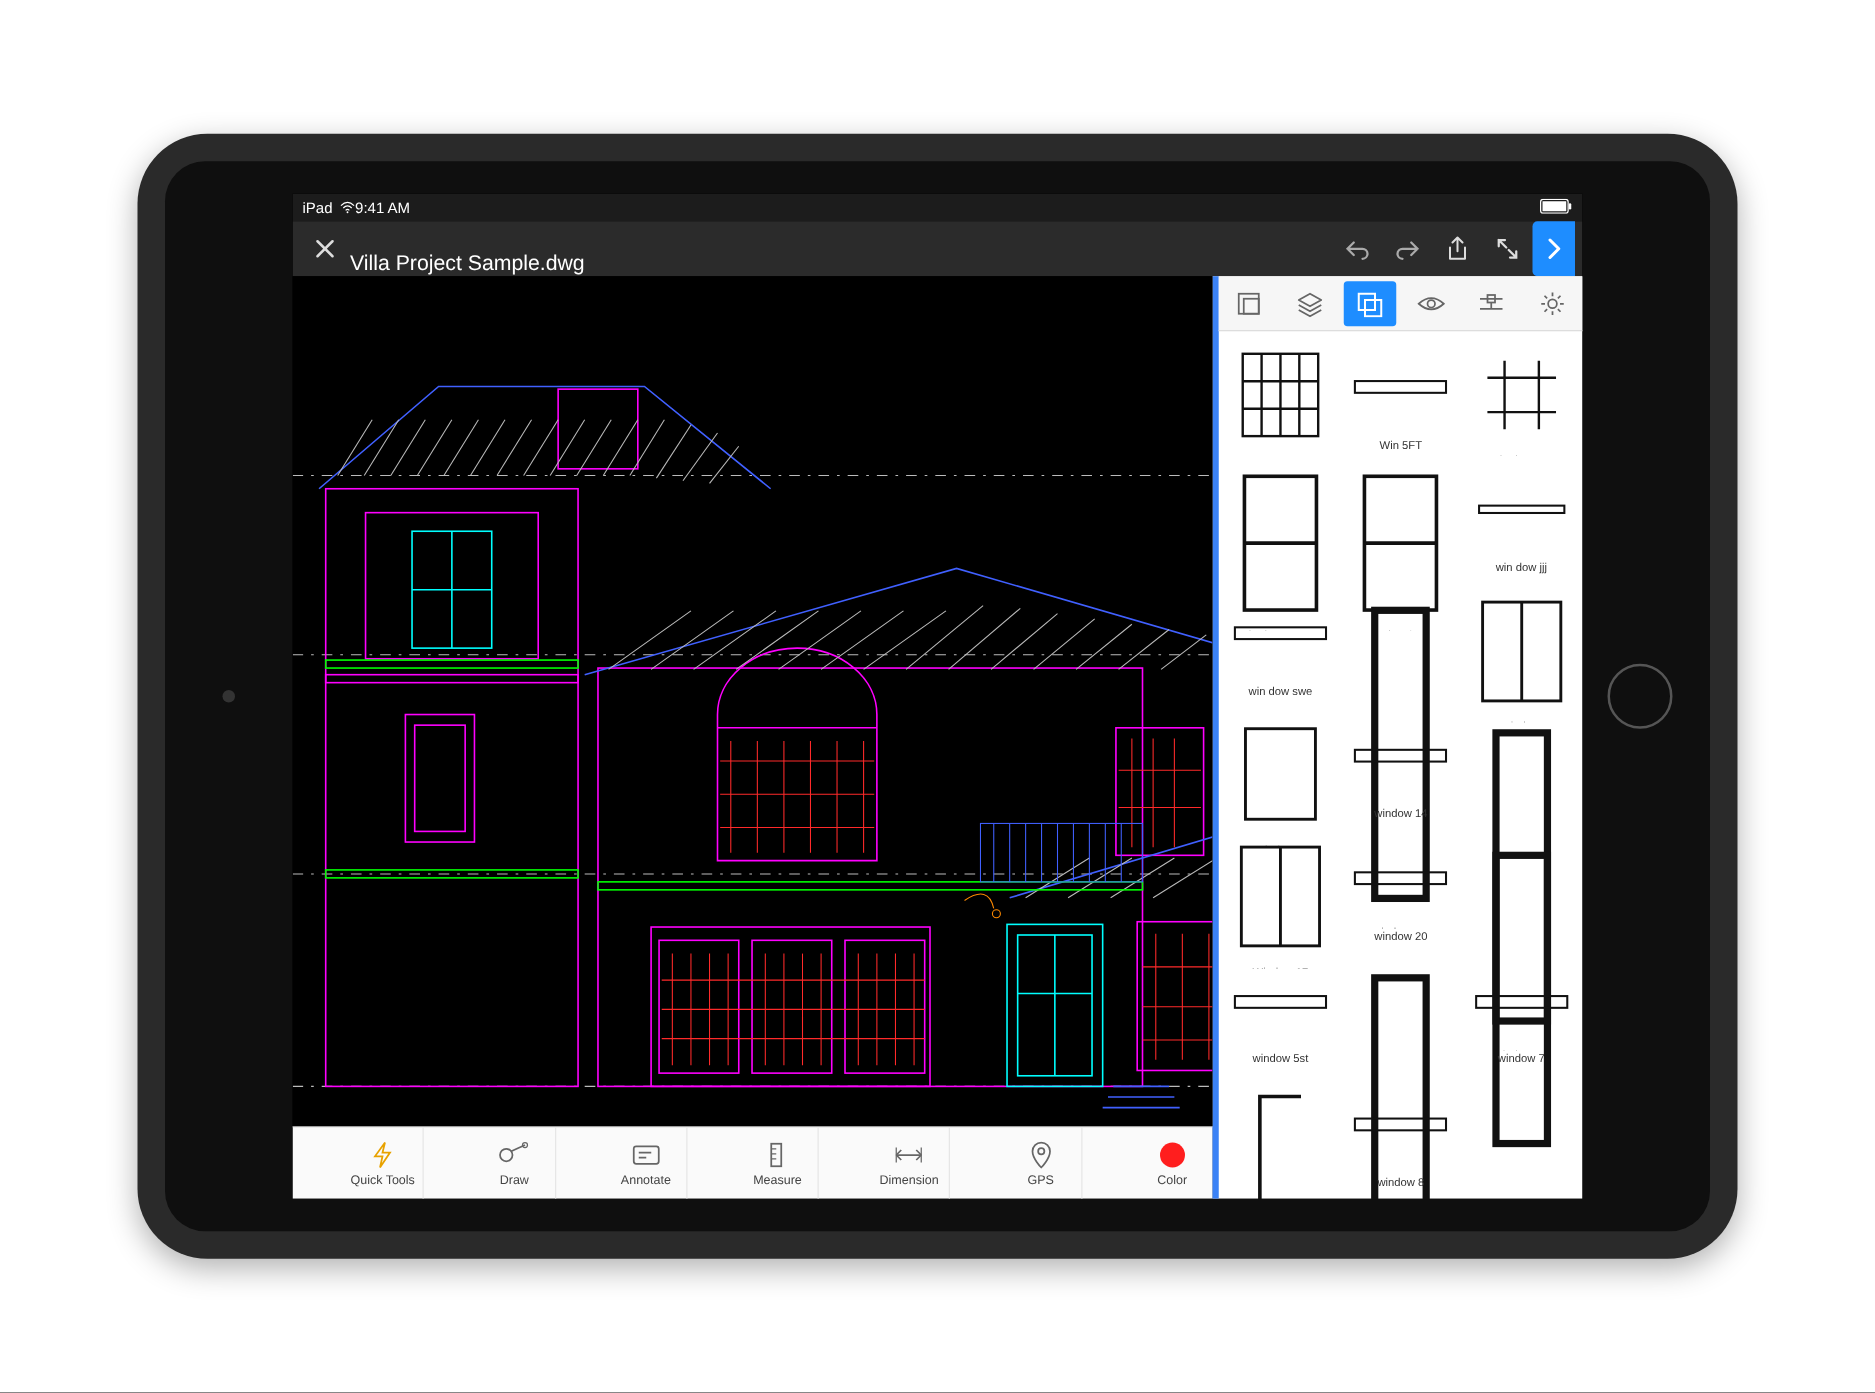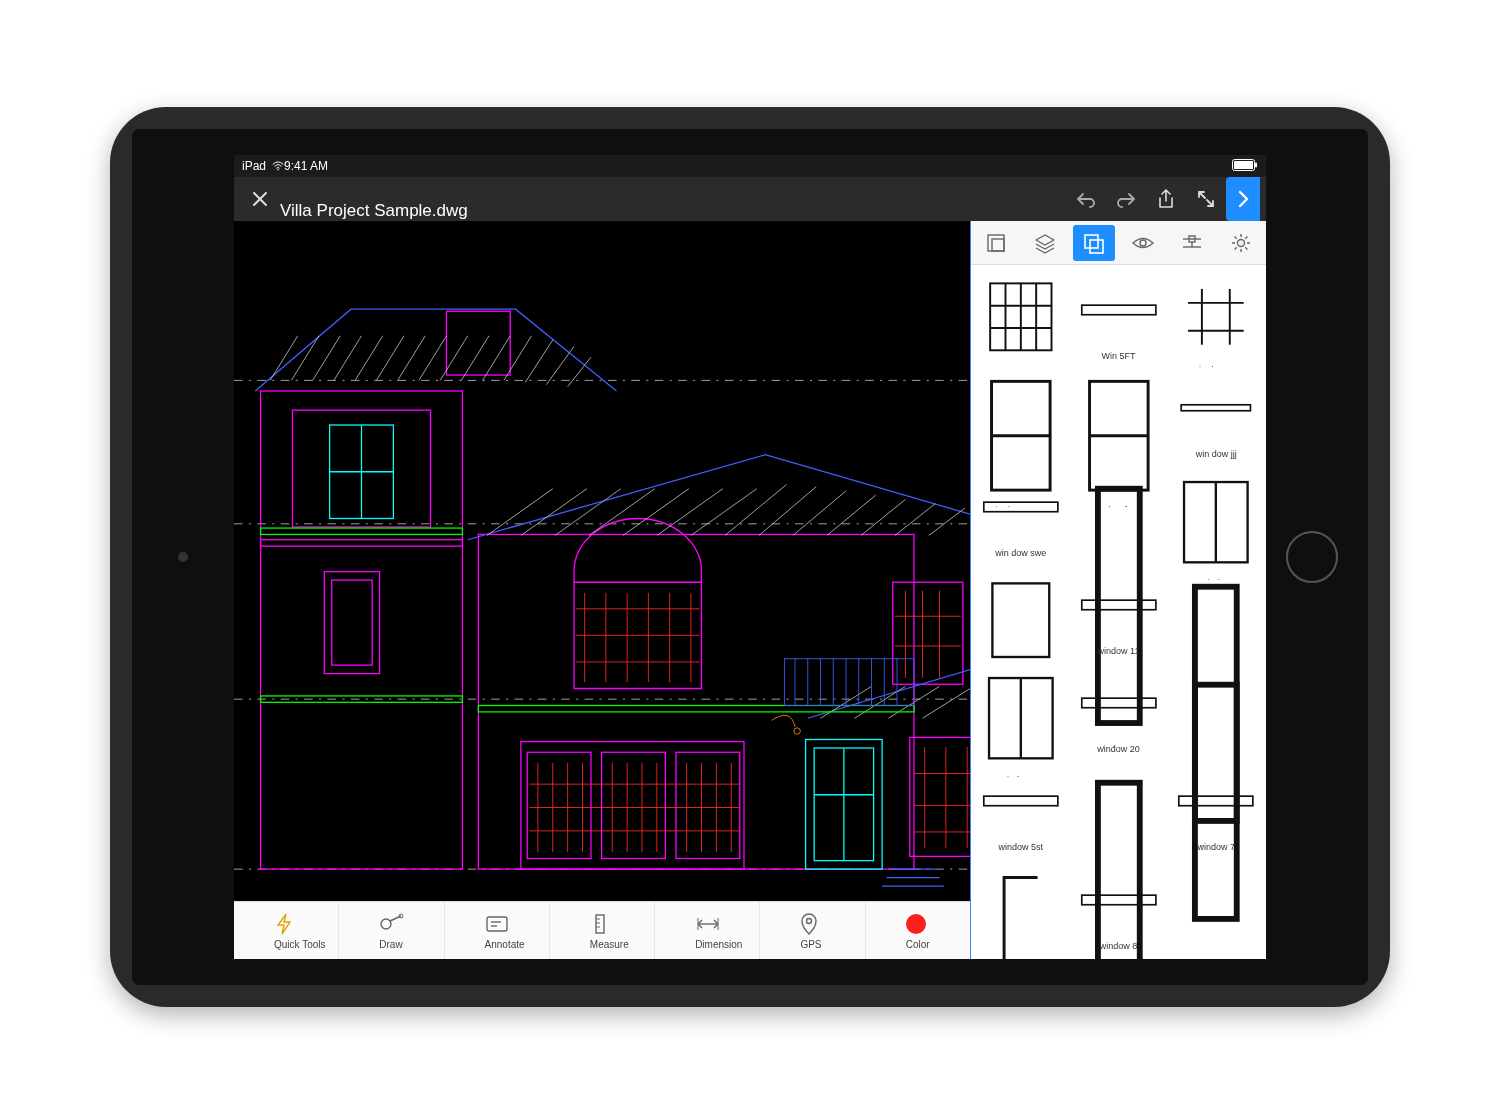--- a/index.html
+++ b/index.html
@@ -1,40 +1,40 @@
 <!DOCTYPE html>
 <html><head>
 <meta charset="utf-8">
 <style>
   * { box-sizing: border-box; margin: 0; padding: 0; }
   body { background: #fff; font-family: -apple-system, "Helvetica Neue", Arial, sans-serif; width: 1500px; height: 1114px; display:flex; align-items:center; justify-content:center;}
   .ipad-frame { width: 1280px; height: 900px; background:#2a2a2a; border-radius: 56px; padding: 22px; box-shadow: 0 8px 24px rgba(0,0,0,.3);}
-  .ipad-inner { width: 100%; height:100%; background:#0f0f0f; border-radius: 7px; position:relative; display:flex; align-items:center; }
+  .ipad-inner { width: 100%; height:100%; background:#0f0f0f; border-radius: 32px; position:relative; display:flex; align-items:center; }
   .ipad-inner::before{content:"";position:absolute;left:46px;top:50%;transform:translateY(-50%);width:10px;height:10px;border-radius:50%;background:#333;}
   .home-btn{position:absolute;right:30px;top:50%;transform:translateY(-50%);width:52px;height:52px;border-radius:50%;border:2px solid #555;}
   .screen { position:absolute; left:102px; right:102px; top:26px; bottom:26px; background:#000; overflow:hidden;}
   .status-bar { height:22px; background:#1c1c1c; color:#fff; font-size:12px; display:flex; align-items:center; padding:0 8px;}
   .status-bar .sb-left{display:flex;align-items:center;gap:6px;}
   .status-bar .sb-center{flex:1;text-align:left;}
   .status-bar .sb-right{width:60px;text-align:right;}
   .wifi-icon{display:inline-block;width:12px;height:12px;}
   .title-bar{height:44px;background:#2b2b2b;color:#fff;display:flex;align-items:flex-end;padding:0 6px;font-size:17px;}
   .title-bar .tb-btn{width:40px;height:44px;display:flex;align-items:center;justify-content:center;color:#ccc;cursor:pointer;}
   .title-bar .tb-title{flex:0 0 auto;color:#fff;font-weight:400;}
   .title-bar .tb-spacer{flex:1;}
   .collapse-tab{width:34px;height:44px;background:#1e8dff;display:flex;align-items:center;justify-content:center;color:#fff;font-size:20px;cursor:pointer;border-top-left-radius:4px;border-bottom-left-radius:4px;}
   .content{position:absolute;top:66px;left:0;right:0;bottom:0;display:flex;}
   .canvas-col{flex:1;display:flex;flex-direction:column;}
   .canvas{flex:1;background:#000;position:relative;overflow:hidden;}
   .bottom-toolbar{height:58px;background:#fafafa;border-top:1px solid #ddd;display:flex;}
-  .bt-item{flex:1;display:flex;flex-direction:column;align-items:flex-start;justify-content:center;gap:2px;border-right:1px solid #e6e6e6;cursor:pointer;font-size:10px;color:#444;padding-left:40px;}
+  .bt-item{flex:1;display:flex;flex-direction:column;align-items:center;justify-content:center;gap:2px;border-right:1px solid #e6e6e6;cursor:pointer;font-size:10px;color:#444;padding-left:40px;}
   .bt-item:last-child{border-right:none;}
   .bt-icon{height:26px;display:flex;align-items:center;justify-content:center;color:#666;font-size:20px;}
   .color-dot{width:20px;height:20px;border-radius:50%;background:#ff1e1e;}
-  .side-panel{width:296px;background:#fff;border-left:1px solid #3b82f6;display:flex;flex-direction:column;}
+  .side-panel{width:296px;background:#fff;border-left:5px solid #3b82f6;display:flex;flex-direction:column;}
   .side-tabs{height:44px;background:#f6f6f6;border-bottom:1px solid #ddd;display:flex;align-items:center;justify-content:space-around;}
   .side-tab{width:42px;height:36px;display:flex;align-items:center;justify-content:center;color:#666;cursor:pointer;border-radius:3px;}
   .side-tab.active{background:#1e8dff;color:#fff;}
   .block-grid{flex:1;overflow:auto;display:grid;grid-template-columns:repeat(3,1fr);gap:6px;padding:6px 4px;}
   .block-item{height:92px;display:flex;flex-direction:column;align-items:center;cursor:pointer;}
   .block-thumb{flex:1;width:100%;display:flex;align-items:center;justify-content:center;padding:4px;}
   .block-thumb svg{max-width:100%;max-height:100%;}
   .block-label{font-size:9px;color:#333;text-align:center;padding:2px 0;white-space:nowrap;overflow:hidden;text-overflow:ellipsis;width:100%;}
   
   .magenta{stroke:#ff00ff;}
@@ -494,21 +494,21 @@
                   </svg>
                 </div>
                 <div class="block-label">window 1</div>
               </div>
               <div class="block-item">
                 <div class="block-thumb">
                   <svg viewBox="0 0 70 20">
                     <rect x="4" y="6" width="62" height="8" stroke="#111" stroke-width="1.4" fill="none"></rect>
                   </svg>
                 </div>
-                <div class="block-label">window 11</div>
+                <div class="block-label">window 14</div>
               </div>
               <div class="block-item">
                 <div class="block-thumb">
                   <svg viewBox="0 0 20 64">
                     <rect x="5" y="4" width="10" height="56" stroke="#111" stroke-width="1.4" fill="none"></rect>
                   </svg>
                 </div>
                 <div class="block-label">window 12</div>
               </div>
               <div class="block-item">

